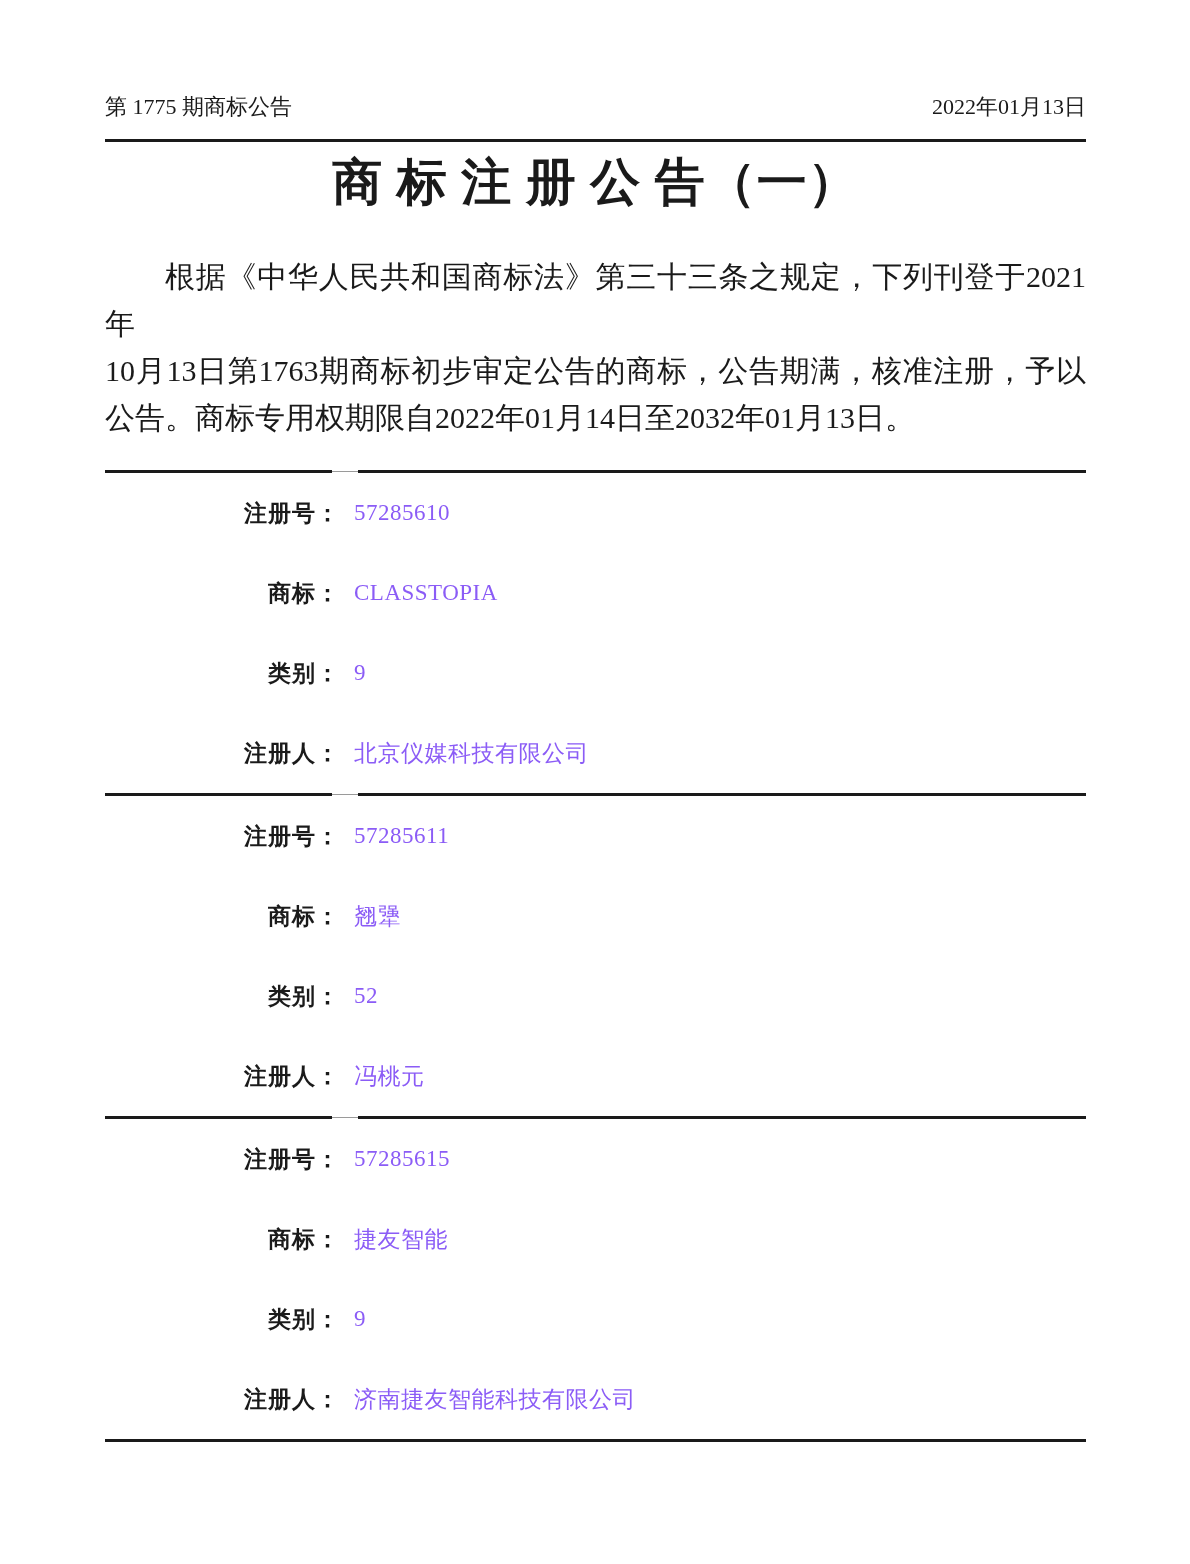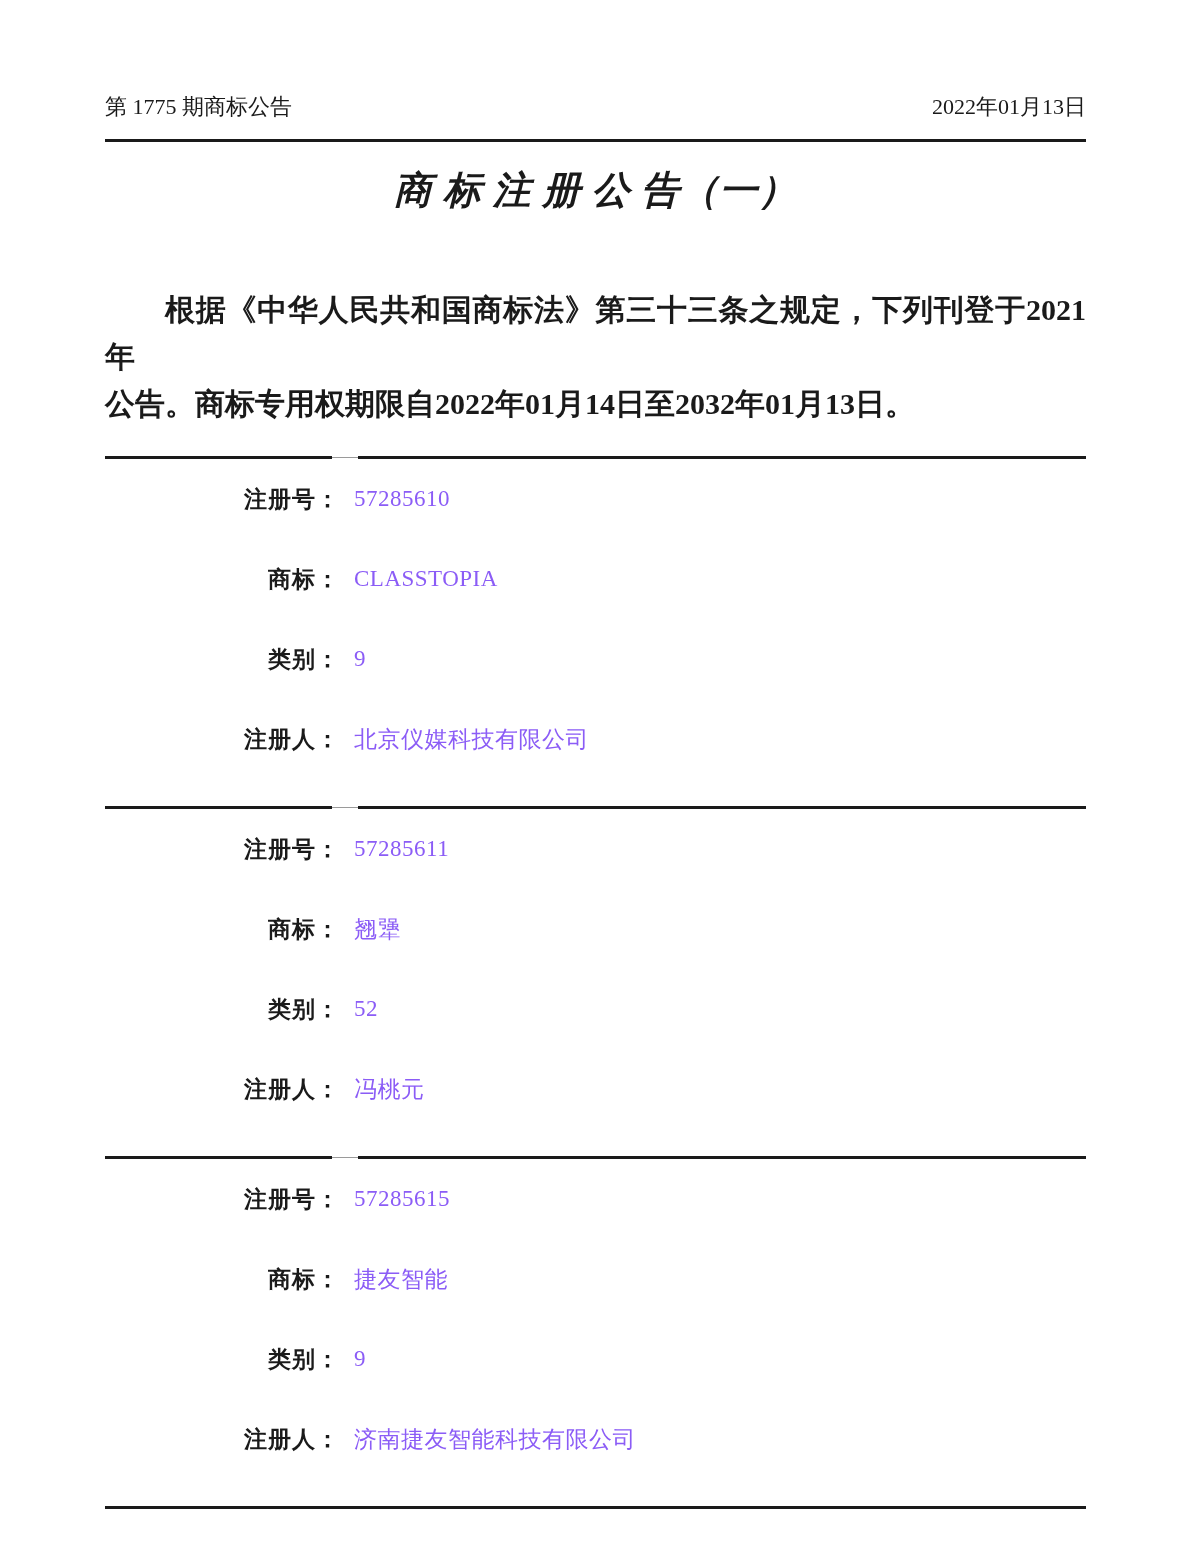--- a/index.html
+++ b/index.html
@@ -20,54 +20,53 @@
     display: flex;
     justify-content: space-between;
     align-items: flex-end;
     font-size: 22px;
     line-height: 30px;
     padding-bottom: 17px;
     border-bottom: 3px solid #1a1a1a;
   }
   
   .doc-title {
-    margin-top: 24px;
+    margin-top: 16px;
     text-align: center;
-    font-size: 38px;
+    font-size: 50px;
     font-weight: bold;
     line-height: 48px;
     letter-spacing: 1px;
     white-space: pre;
-    font-style: italic;
   }
   
   .paragraph {
-    margin-top: 72px;
+    margin-top: 47px;
     font-size: 30px;
-    font-weight: bold;
+    font-weight: normal;
   }
   .paragraph .pline {
     line-height: 47px;
     text-align: justify;
     text-align-last: justify;
   }
   .paragraph .pline.first { text-indent: 60px; }
   .paragraph .pline.last { text-align-last: left; }
   
   .records { margin-top: 29px; }
   .rule {
     display: flex;
     height: 3px;
     align-items: center;
   }
   .rule .seg-a { width: 227px; height: 3px; background: #1a1a1a; }
   .rule .seg-gap { width: 26px; height: 1px; background: #9a9a9a; }
   .rule .seg-b { flex: 1; height: 3px; background: #1a1a1a; }
   .rule.solid { background: #1a1a1a; }
-  .record { padding-bottom: 27px; }
+  .record { }
   .record .row {
     height: 80px;
     display: flex;
     align-items: center;
   }
   .record .row .lbl {
     width: 235px;
     text-align: right;
     font-size: 23px;
     font-weight: bold;
@@ -88,20 +87,21 @@
 
   <div class="doc-header">
     <span>第 1775 期商标公告</span>
     <span>2022年01月13日</span>
   </div>
 
   <div class="doc-title">商 标 注 册 公 告（一）</div>
 
   <div class="paragraph">
     <div class="pline first">根据《中华人民共和国商标法》第三十三条之规定，下列刊登于2021年</div>
+    <div class="pline">10月13日第1763期商标初步审定公告的商标，公告期满，核准注册，予以</div>
     <div class="pline last">公告。商标专用权期限自2022年01月14日至2032年01月13日。</div>
   </div>
 
   <div class="records" id="records">
   <div class="record-wrap">
     <div class="rule">
       <div class="seg-a"></div>
       <div class="seg-gap"></div>
       <div class="seg-b"></div>
     </div>

